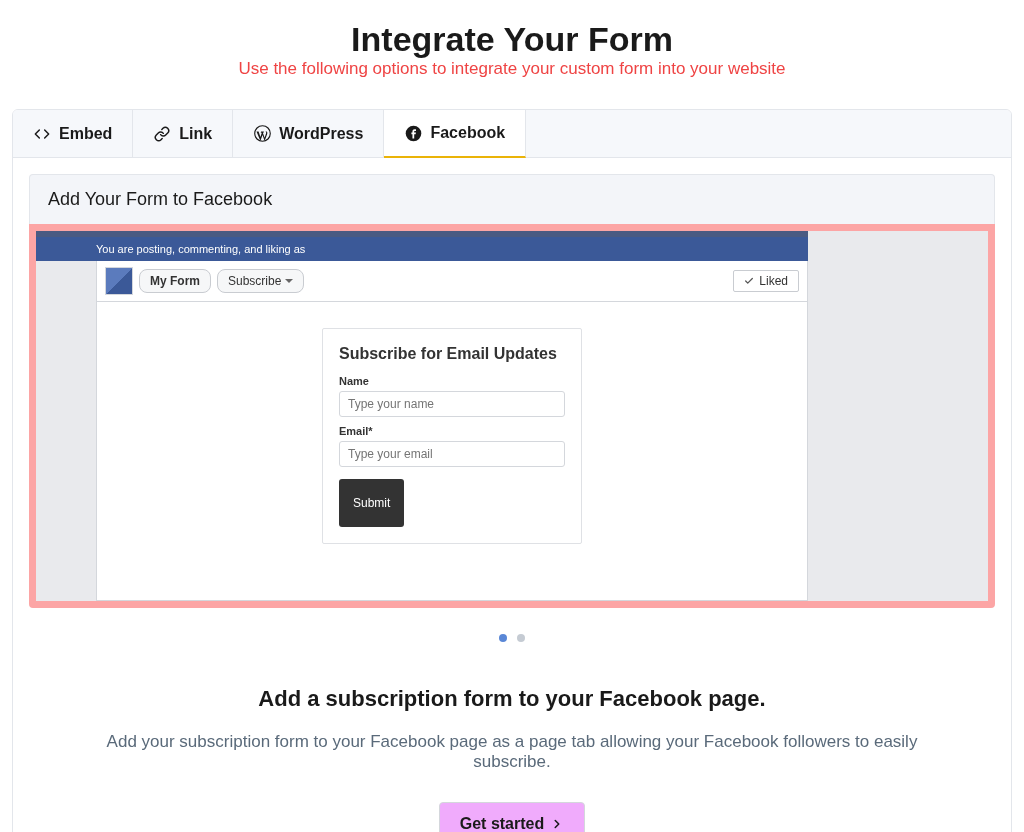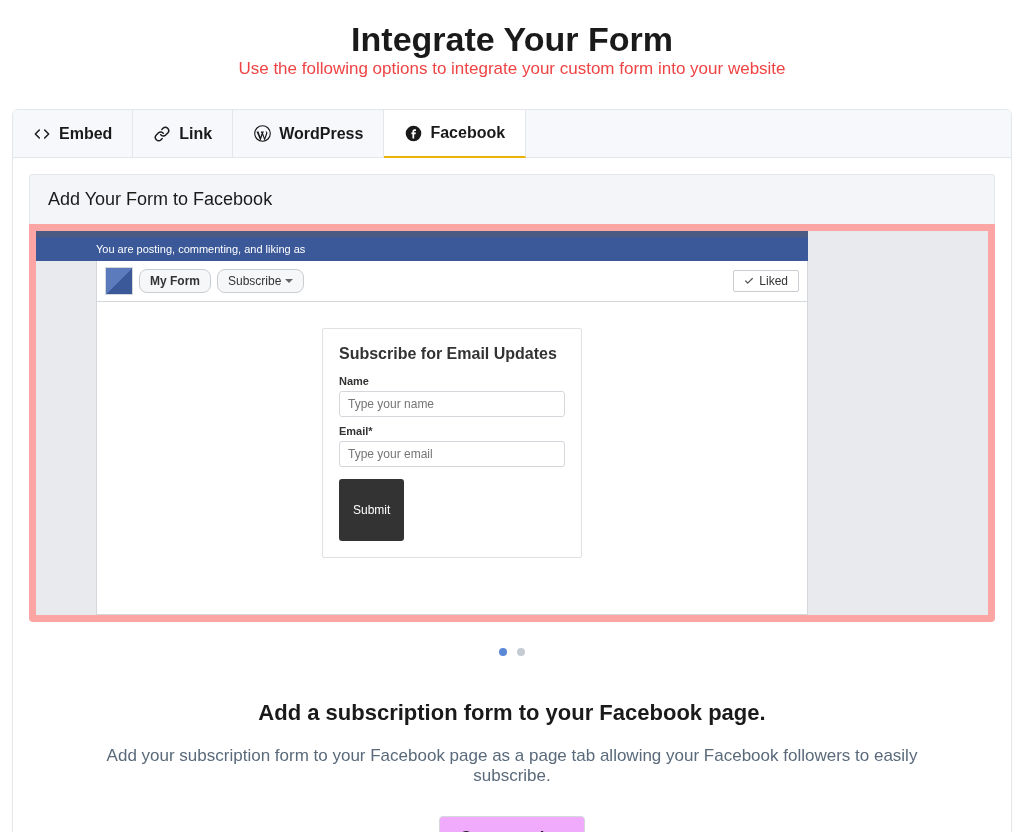--- a/index.html
+++ b/index.html
@@ -186,21 +186,21 @@
       font-size: 12px;
       color: #999;
       background: #fff;
     }
     .fb-submit {
       margin-top: 12px;
       background: #333;
       color: #fff;
       border: none;
       border-radius: 3px;
-      padding: 24px 14px;
+      padding: 17px 14px;
       font-size: 12px;
       cursor: pointer;
     }
     .dots {
       text-align: center;
       padding: 20px 0 40px;
     }
     .dot {
       display: inline-block;
       width: 8px;

